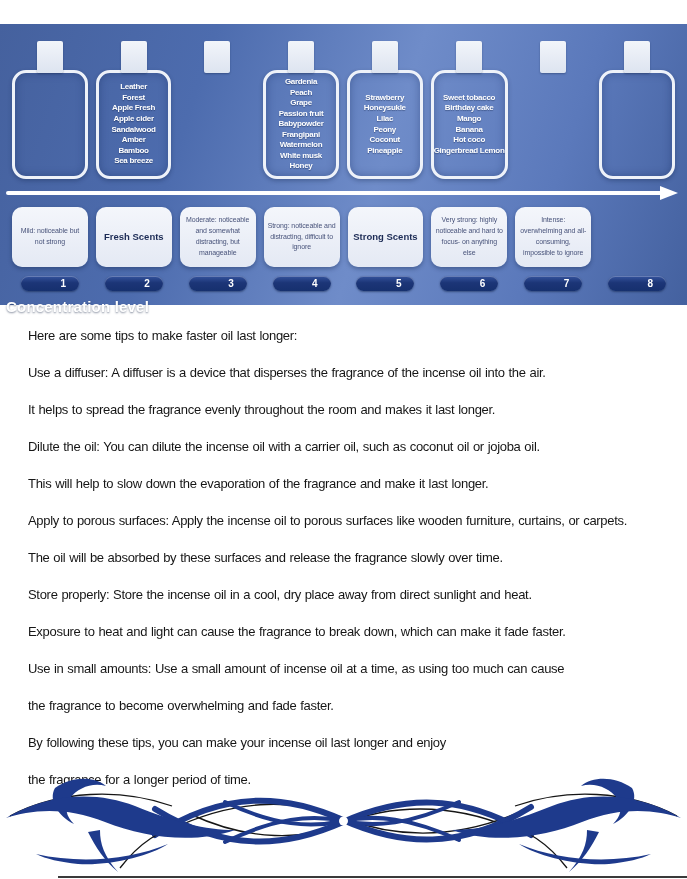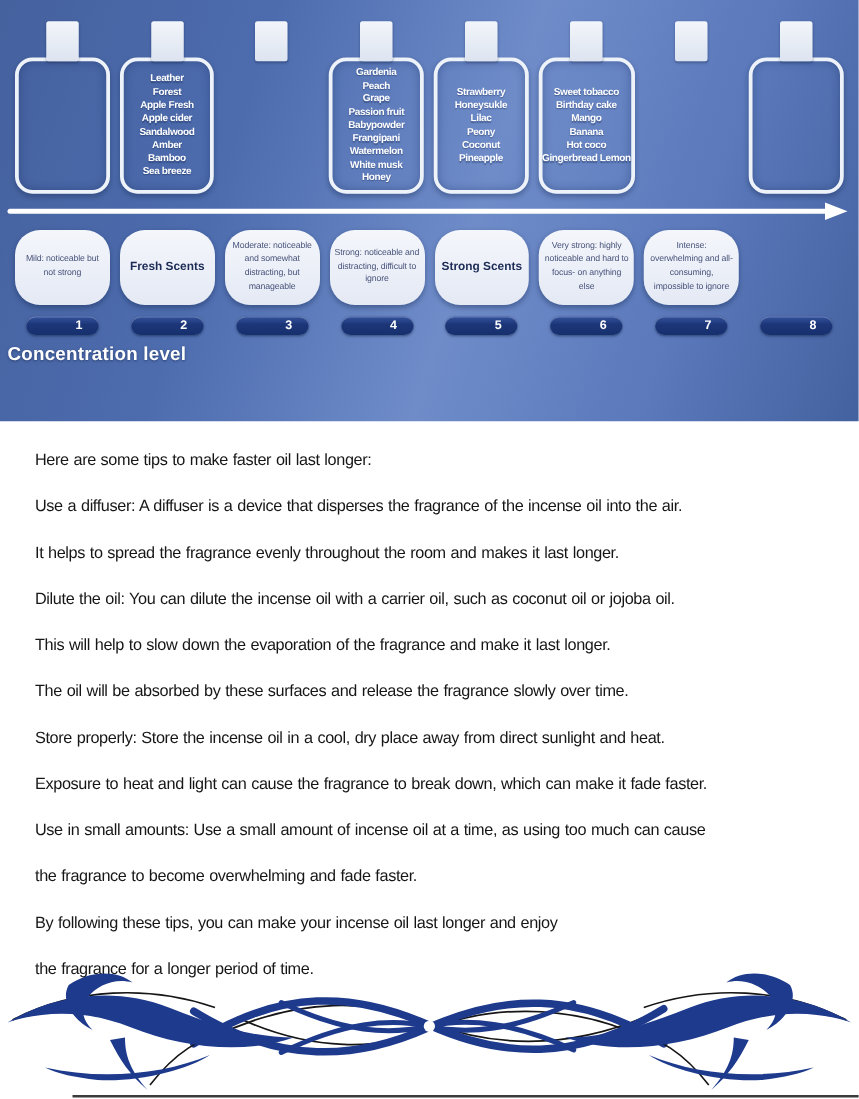--- a/index.html
+++ b/index.html
@@ -2,23 +2,24 @@
 <html><head>
 <meta charset="utf-8">
 <style>
   html,body{margin:0;padding:0;background:#fff;}
   body{
     width:687px;height:879px;overflow:hidden;position:relative;
     font-family:"Liberation Sans", sans-serif;
   }
   
   .header{
-    width:687px;height:337px;box-sizing:border-box;
+    width:687px;height:281px;box-sizing:border-box;
     background:linear-gradient(108deg,#45619e 0%,#4d6cae 28%,#6f8cc9 55%,#5b79bb 78%,#44619f 100%);
     padding-top:17px;
+    margin-top:24px;
   }
   .grid8{
     display:grid;grid-template-columns:repeat(8,1fr);
     column-gap:8px;padding:0 12px;
   }
   .cap{
     width:26px;height:32px;margin:0 auto -3px auto;
     background:linear-gradient(180deg,#f2f5fa,#dde4f0);
     border-radius:2px;position:relative;z-index:1;
     box-shadow:0 1px 2px rgba(10,25,60,.35);
@@ -29,21 +30,21 @@
     display:flex;align-items:center;justify-content:center;
   }
   .scent-list{
     color:#ffffff;font-weight:700;font-size:8px;line-height:1.32;
     letter-spacing:-0.3px;text-align:center;white-space:pre;
     text-shadow:0 1px 1px rgba(10,25,60,.4);
   }
   .arrow-wrap{padding:6px 0 2px 0;}
   .level-box{
     background:linear-gradient(180deg,#f4f6fb,#e4e9f4);
-    border-radius:20px;height:60px;box-sizing:border-box;padding:3px 4px;
+    border-radius:10px;height:60px;box-sizing:border-box;padding:3px 4px;
     display:flex;align-items:center;justify-content:center;text-align:center;
     color:#48537a;font-size:7px;line-height:1.55;letter-spacing:-0.1px;
     box-shadow:0 2px 4px rgba(10,25,60,.35);
   }
   .level-box.em{font-size:9.5px;font-weight:700;color:#1c2b55;white-space:nowrap;letter-spacing:0;}
   .pills{margin-top:9px;}
   .pill{
     width:58px;height:15px;margin:0 auto;border-radius:8px;
     background:linear-gradient(180deg,#35549e 0%,#1c3577 45%,#16306e 100%);
     box-shadow:0 1px 2px rgba(10,25,60,.5), inset 0 1px 0 rgba(255,255,255,.25);
@@ -169,20 +170,21 @@
 
   <div class="caption">Concentration level</div>
 </div>
 
 <div class="tips">
   <p>Here are some tips to make faster oil last longer:</p>
   <p>Use a diffuser: A diffuser is a device that disperses the fragrance of the incense oil into the air.</p>
   <p>It helps to spread the fragrance evenly throughout the room and makes it last longer.</p>
   <p>Dilute the oil: You can dilute the incense oil with a carrier oil, such as coconut oil or jojoba oil.</p>
   <p>This will help to slow down the evaporation of the fragrance and make it last longer.</p>
+  <p>Apply to porous surfaces: Apply the incense oil to porous surfaces like wooden furniture, curtains, or carpets.</p>
   <p>The oil will be absorbed by these surfaces and release the fragrance slowly over time.</p>
   <p>Store properly: Store the incense oil in a cool, dry place away from direct sunlight and heat.</p>
   <p>Exposure to heat and light can cause the fragrance to break down, which can make it fade faster.</p>
   <p>Use in small amounts: Use a small amount of incense oil at a time, as using too much can cause</p>
   <p>the fragrance to become overwhelming and fade faster.</p>
   <p>By following these tips, you can make your incense oil last longer and enjoy</p>
   <p>the fragrance for a longer period of time.</p>
 </div>
 
 <div class="flourish-wrap">

